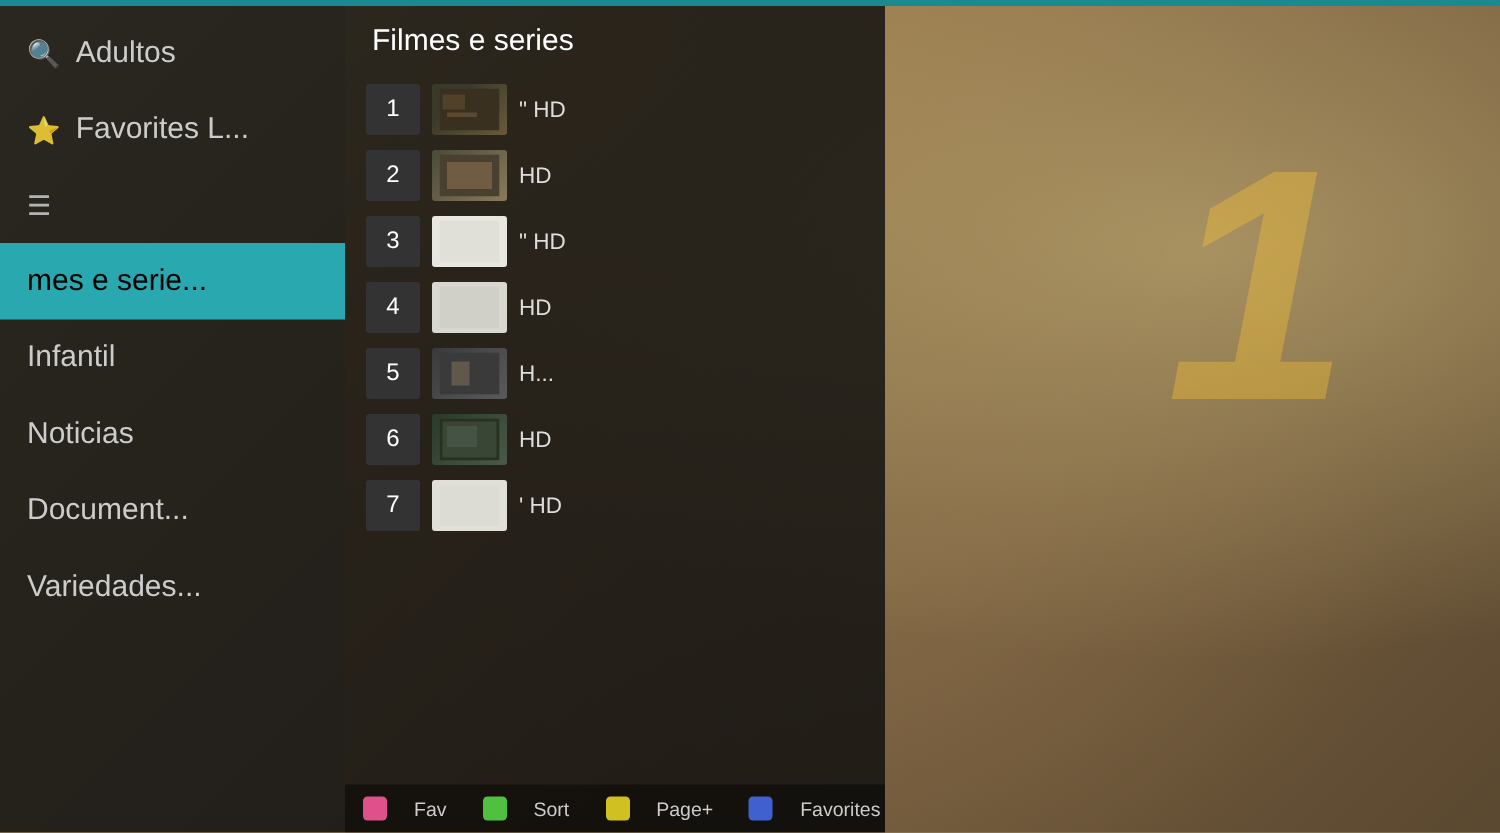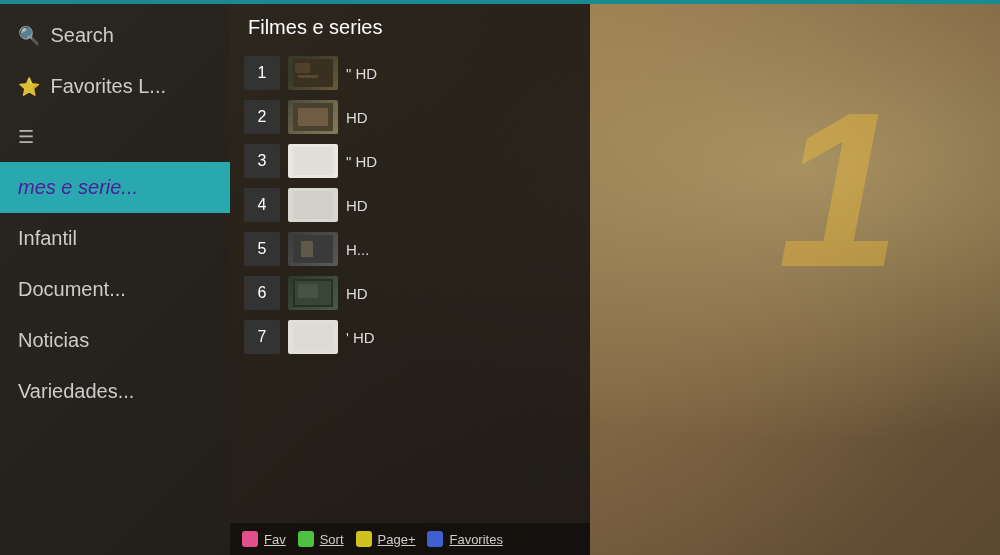--- a/index.html
+++ b/index.html
@@ -63,22 +63,21 @@
       align-items: center;
       padding: 14px 18px;
       color: #ccc;
       font-size: 20px;
       cursor: pointer;
       gap: 10px;
     }
 
     .sidebar-item.active {
       background: #2aa8b0;
-      color: #4c1d95;
-      font-style: italic;
+      color: #000000;
     }
 
     .sidebar-icon {
       font-size: 18px;
       opacity: 0.85;
     }
 
     
     .channel-panel {
       position: absolute;
@@ -171,25 +170,24 @@
 
     .hd-badge {
       color: #ddd;
       font-size: 15px;
     }
 
     .panel-footer {
       padding: 8px 12px;
       display: flex;
       align-items: center;
-      gap: 6px;
+      gap: 18px;
       font-size: 13px;
       color: #ccc;
       background: rgba(0,0,0,0.4);
-      text-decoration: underline;
     }
 
     .color-dot {
       width: 16px;
       height: 16px;
       border-radius: 3px;
       display: inline-block;
       flex-shrink: 0;
     }
 
@@ -220,40 +218,40 @@
 
 <div class="top-bar"></div>
 
 <div class="background"></div>
 <div class="bg-texture"></div>
 <div class="watermark">1</div>
 
 <nav class="sidebar">
   <div class="sidebar-item">
     <span class="sidebar-icon">🔍</span>
-    <span>Search</span>
+    <span>Adultos</span>
   </div>
   <div class="sidebar-item">
     <span class="sidebar-icon">⭐</span>
     <span>Favorites L...</span>
   </div>
   <div class="sidebar-item">
     <span class="sidebar-icon">☰</span>
   </div>
   <div class="sidebar-item active">
     <span>mes e serie...</span>
   </div>
   <div class="sidebar-item">
     <span>Infantil</span>
   </div>
   <div class="sidebar-item">
+    <span>Noticias</span>
+  </div>
+  <div class="sidebar-item">
     <span>Document...</span>
-  </div>
-  <div class="sidebar-item">
-    <span>Noticias</span>
   </div>
   <div class="sidebar-item">
     <span>Variedades...</span>
   </div>
 </nav>
 
 <div class="channel-panel">
   <div class="panel-title">Filmes e series</div>
 
   <div class="channel-list">

